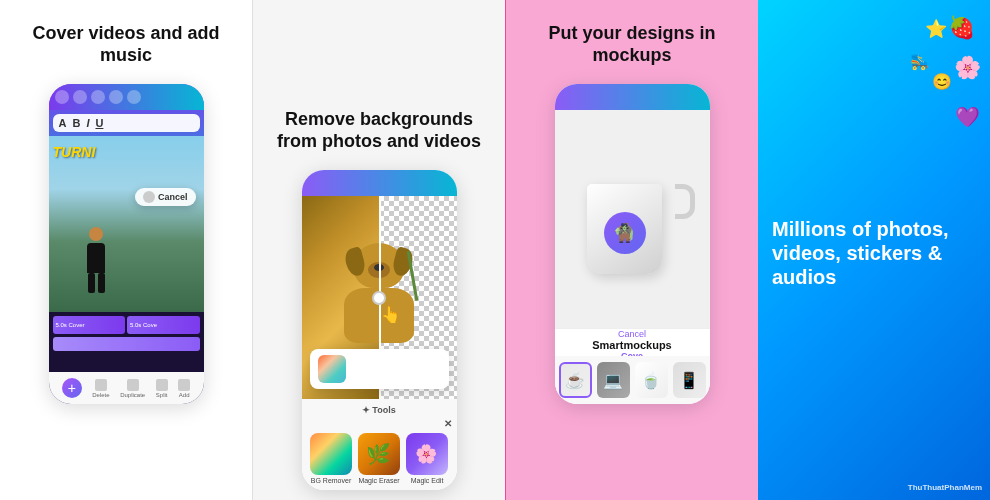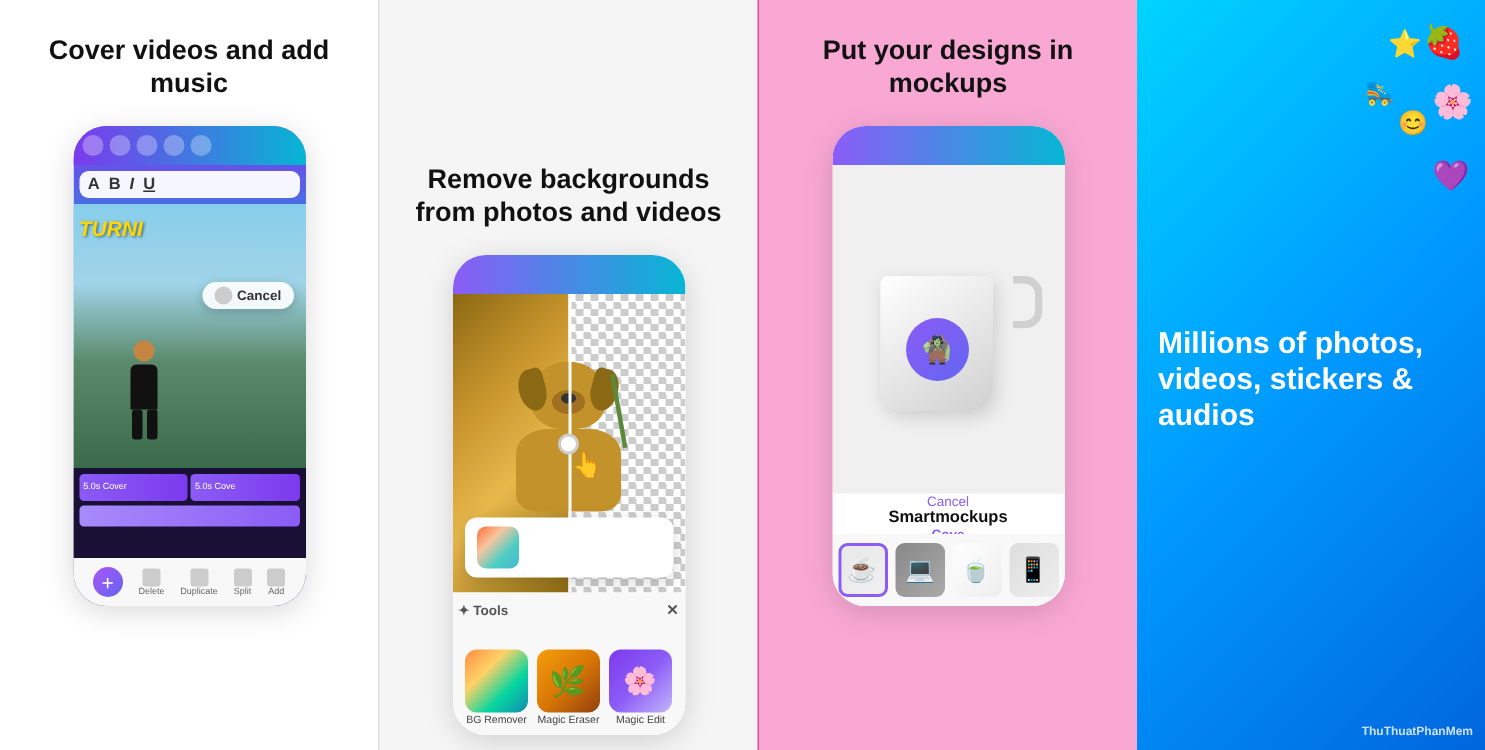--- a/index.html
+++ b/index.html
@@ -429,25 +429,26 @@
     .phone2-tools {
       background: #f8f8f8;
       padding: 6px 4px;
     }
 
     .tools-header {
       text-align: center;
       font-size: 9px;
       font-weight: 600;
       color: #555;
-      margin-bottom: 20px;
+      margin-bottom: 4px;
       display: flex;
       align-items: center;
       justify-content: center;
       gap: 3px;
+      flex-direction: column;
     }
 
     .tools-row {
       display: flex;
       gap: 6px;
       justify-content: center;
     }
 
     .tool-item {
       display: flex;

